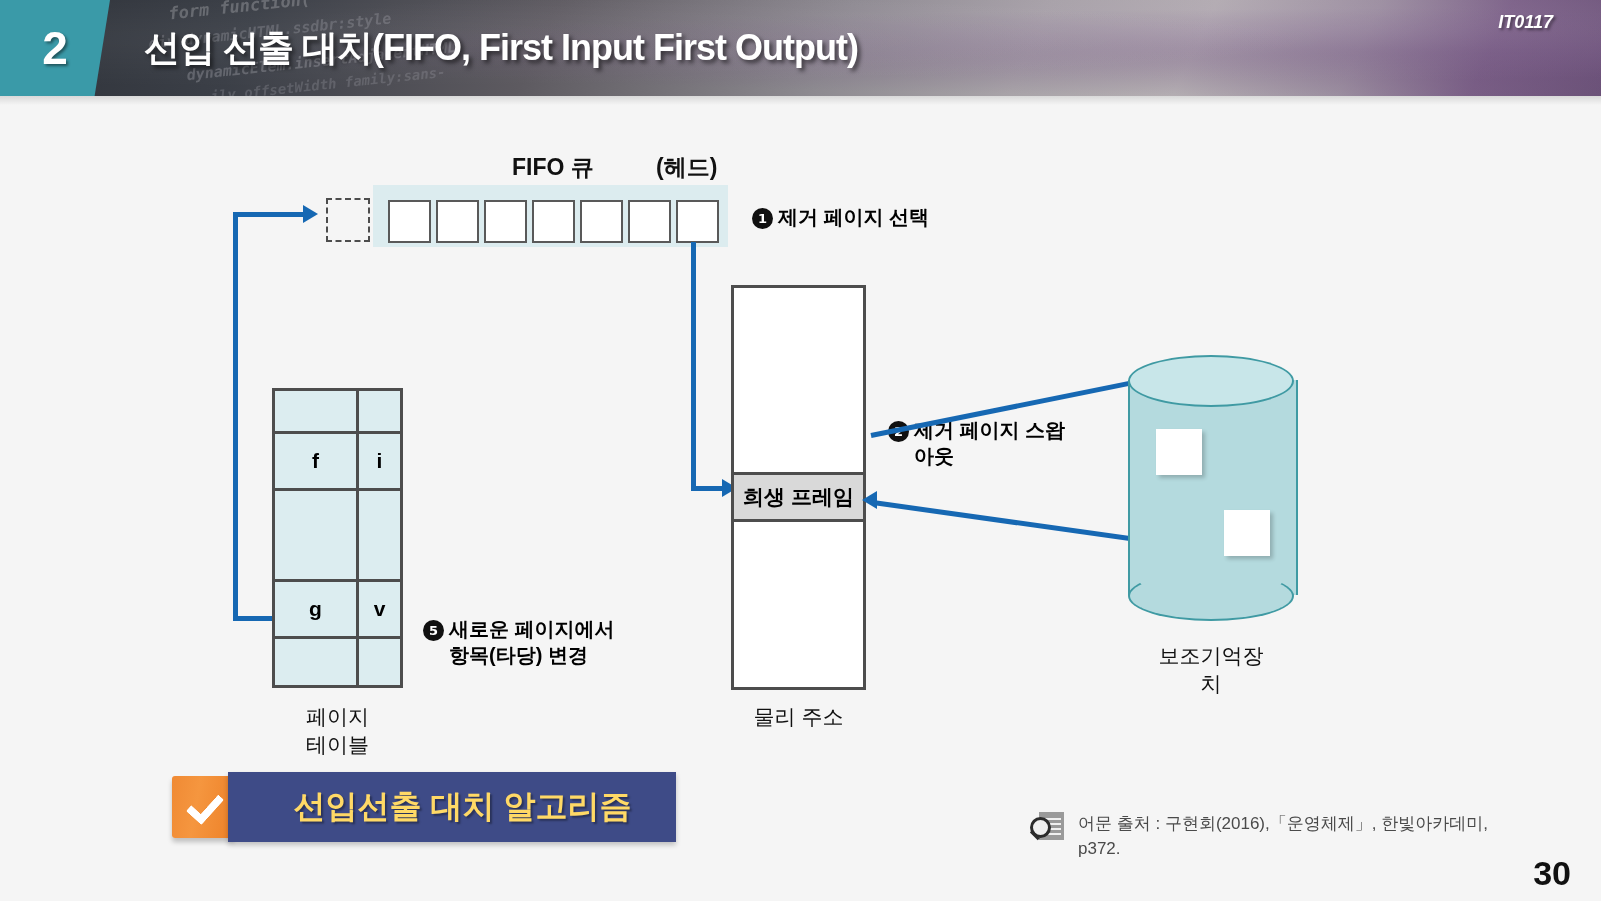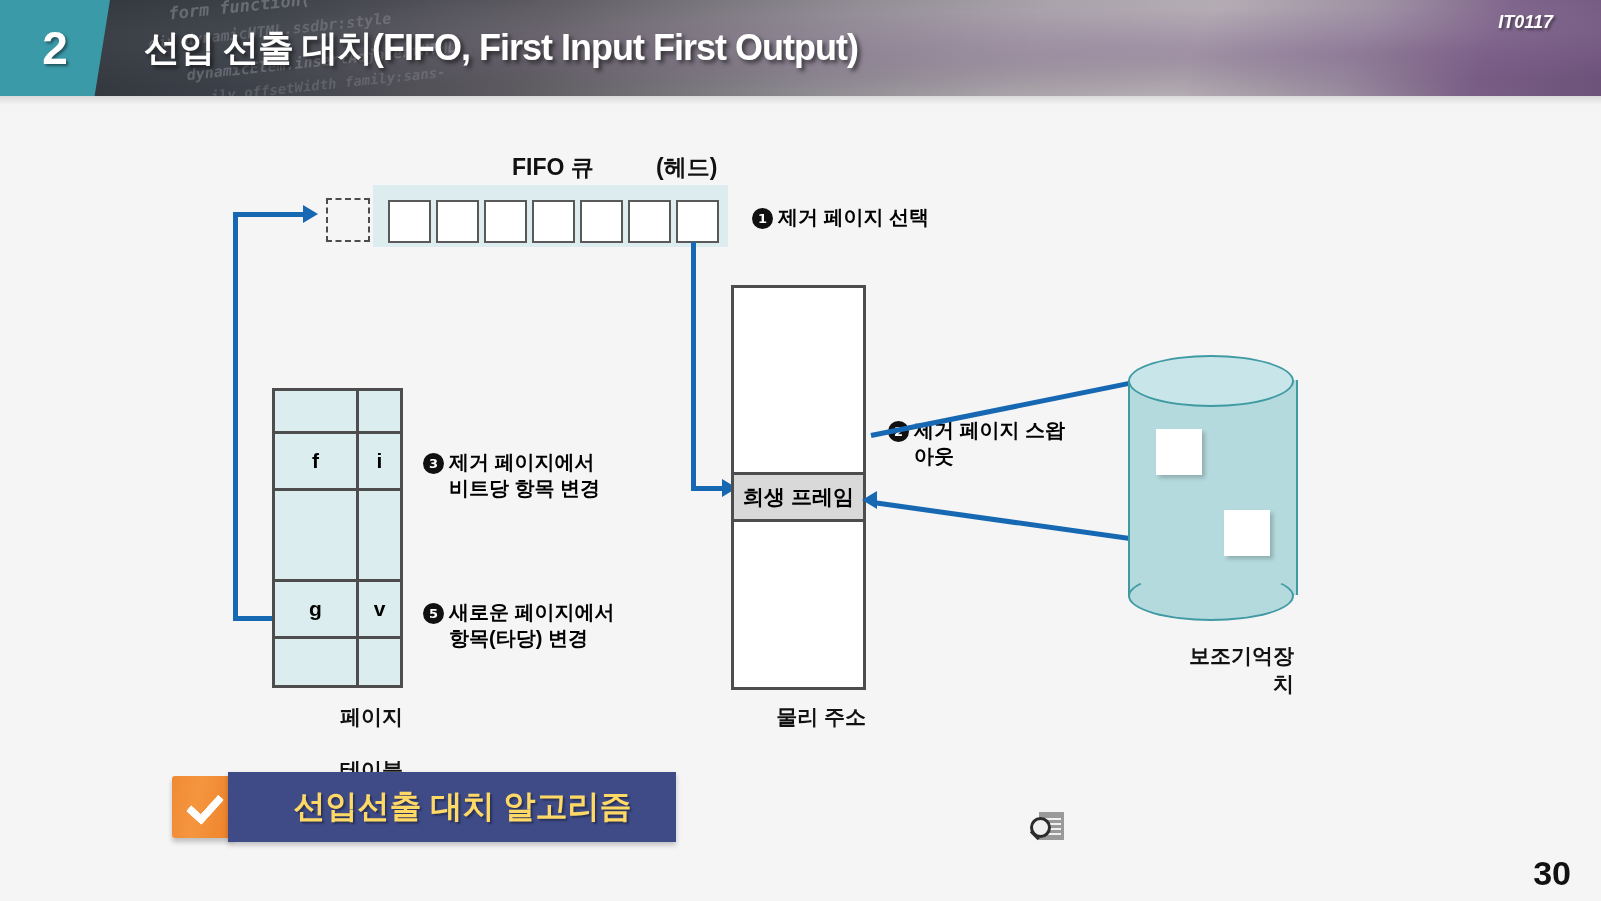--- a/index.html
+++ b/index.html
@@ -105,22 +105,22 @@
   .pt-col.c1{width:86px;border-right:3px solid #4d4d4d;}
   .pt-col.c2{width:42px;}
   .pt-cell{
     background:#dcedf0;border-bottom:3px solid #4d4d4d;box-sizing:border-box;
     display:flex;align-items:center;justify-content:center;
     font-size:21px;font-weight:bold;color:#000;
   }
   .pt-cell.last{border-bottom:none;}
   .h-sm{height:44px;} .h-md{height:58px;} .h-lg{height:93px;} .h-en{height:47px;}
 
-  .cap{position:absolute;font-size:21px;font-weight:bold;color:#111;
-       text-align:right;line-height:1.32;}
+  .cap{position:absolute;font-size:21px;font-weight:normal;color:#111;
+       text-align:center;line-height:1.32;}
 
   
   .pm{position:absolute;left:731px;top:285px;width:135px;height:405px;
       border:3px solid #4d4d4d;box-sizing:border-box;background:#1d4ed8;
       display:flex;flex-direction:column;}
   .pm-top{flex:0 0 184px;background:#ffffff;border-bottom:3px solid #4d4d4d;}
   .pm-victim{
     flex:0 0 44px;background:#d9d9d9;border-bottom:3px solid #4d4d4d;
     display:flex;align-items:center;justify-content:center;
     font-size:21px;font-weight:bold;color:#000;
@@ -246,28 +246,24 @@
     </div>
     <div class="pt-col c2">
       <div class="pt-cell h-sm"></div>
       <div class="pt-cell h-md">i</div>
       <div class="pt-cell h-lg"></div>
       <div class="pt-cell h-md">v</div>
       <div class="pt-cell h-en last"></div>
     </div>
   </div>
   <div class="cap" style="left:272px;top:703px;width:131px;">페이지</div>
-  <div class="cap" style="left:272px;top:756px;width:131px;">테이블</div>
-
-  <div class="anno" style="left:423px;top:450px;">
-    <span class="bullet">3</span><span>제거 페이지에서</span>
-    <span class="l2">비트당 항목 변경</span>
-  </div>
-
-  <div class="anno" style="left:423px;top:600px;">
+  <div class="cap" style="left:272px;top:731px;width:131px;">테이블</div>
+
+
+  <div class="anno" style="left:423px;top:617px;">
     <span class="bullet">5</span><span>새로운 페이지에서</span>
     <span class="l2">항목(타당) 변경</span>
   </div>
 
   <div class="pm">
     <div class="pm-top"></div>
     <div class="pm-victim">희생 프레임</div>
     <div class="pm-bot"></div>
   </div>
   <div class="cap" style="left:731px;top:703px;width:135px;">물리 주소</div>
@@ -304,15 +300,19 @@
   <div class="src-icon">
     <div class="pg">
       <i style="top:6px"></i>
         <i style="top:11px"></i>
         <i style="top:16px"></i>
         <i style="top:21px"></i>
     </div>
     <div class="mg"></div>
     <div class="hd"></div>
   </div>
+  <div class="src-text">
+    <div>어문 출처 : 구현회(2016),「운영체제」, 한빛아카데미,</div>
+    <div>p372.</div>
+  </div>
   <div class="pageno">30</div>
 
 </div>
 
 </body></html>

